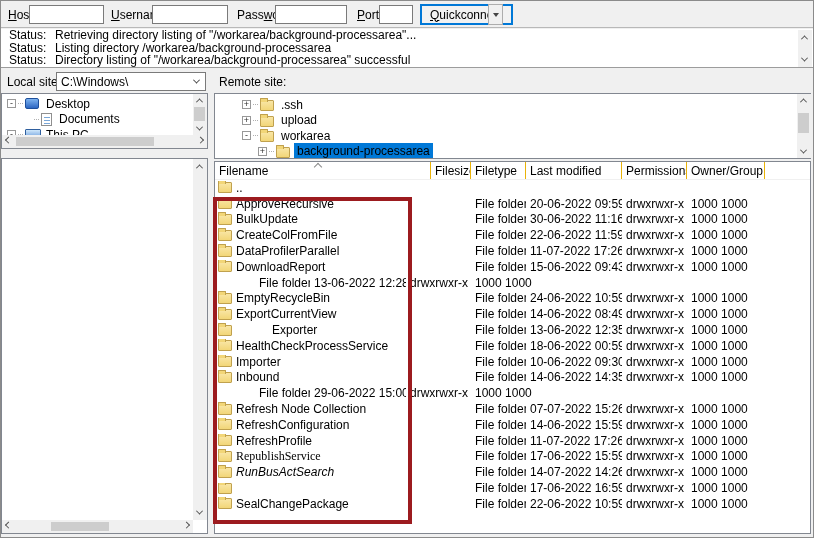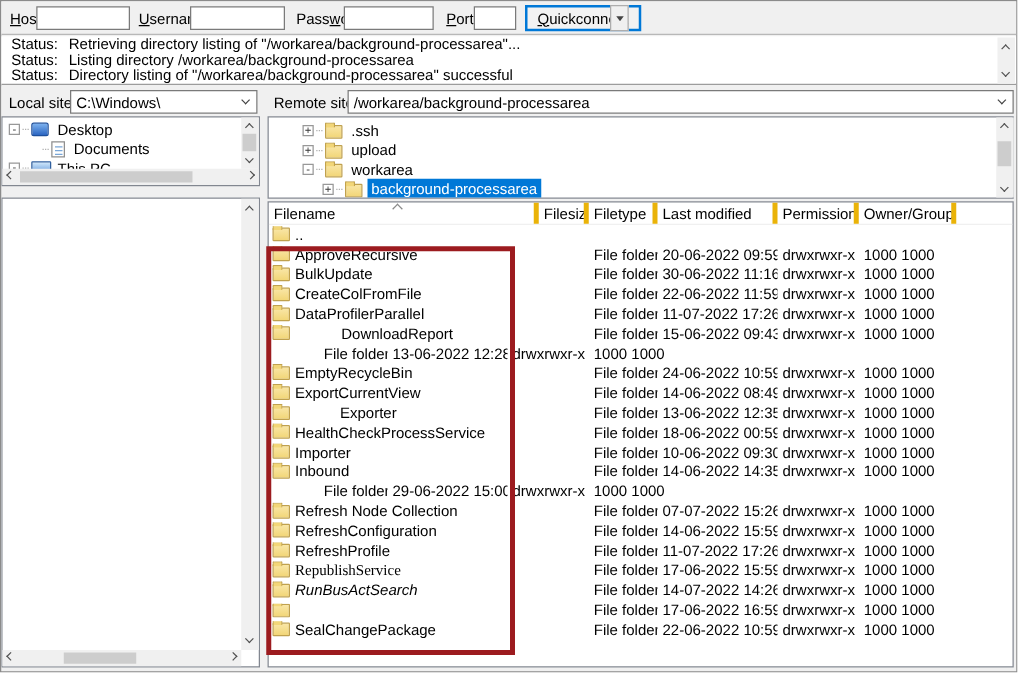--- a/index.html
+++ b/index.html
@@ -39,36 +39,36 @@
   .tree-remote { left:213px; top:92px; width:597px; height:66px; overflow:hidden; }
   .list-local  { left:0;   top:157px; width:207px; height:376px; }
   .list-remote { left:213px; top:160px; width:597px; height:373px; overflow:hidden; }
 
   
   .trow { display:flex; align-items:center; height:15.5px; white-space:nowrap; }
   .expander { width:9px; height:9px; flex:none; border:1px solid #989898; background:#fff; font-size:9px; line-height:7px; text-align:center; color:#333; margin-right:2px; }
   .expander.hidden { visibility:hidden; }
   .dot-h { width:5px; flex:none; border-top:1px dotted #b0b0b0; margin-right:2px; }
   .tlabel { padding:1px 3px; }
-  .tlabel.selected { background:var(--sel,#0078d7); color:#ffffff; }
+  .tlabel.selected { background:var(--sel,#0078d7); color:#000000; }
 
   
   .ficon { position:relative; flex:none; margin-right:4px; }
   .icon-folder { width:14px; height:11px; background:linear-gradient(#f9e6a6,var(--folder,#f2d678)); border:1px solid #c0a14e; border-radius:1px; margin-top:2px; }
   .icon-folder::before { content:""; position:absolute; top:-3px; left:-1px; width:6px; height:3px; background:#f2d678; border:1px solid #c0a14e; border-bottom:none; border-radius:1px 1px 0 0; }
   .icon-desktop { width:14px; height:11px; background:linear-gradient(#7db2ef,#2c66c2); border:1px solid #1d4f9c; border-radius:2px; }
   .icon-computer { width:14px; height:12px; }
   .icon-computer::before { content:""; position:absolute; left:0; top:0; width:14px; height:9px; background:linear-gradient(#cfe7fb,#5d93d8); border:1px solid #2f5f9e; border-radius:1px; }
   .icon-computer::after { content:""; position:absolute; left:4px; top:9px; width:6px; height:3px; border-bottom:2px solid #2f5f9e; }
   .icon-documents { width:11px; height:13px; background:#fff; border:1px solid #8f8f8f; }
   .icon-documents::before { content:""; position:absolute; left:2px; top:3px; width:6px; height:1px; background:#7aa7d8; box-shadow:0 3px 0 #7aa7d8, 0 6px 0 #7aa7d8; }
 
   
   .lr-header { display:flex; height:18px; border-bottom:1px solid #f0f0f0; position:relative; }
-  .hcell { border-right:4px solid #eab308; padding:2px 4px 0 4px; white-space:nowrap; overflow:hidden; }
+  .hcell { border-right:1px solid #eab308; padding:2px 4px 0 4px; white-space:nowrap; overflow:hidden; }
   .c-name { width:216px; } .c-size { width:40px; text-align:right; } .c-type { width:55px; }
   .c-mod { width:96px; } .c-perm { width:65px; } .c-owner { width:78px; } .c-fill { flex:1; border-right:none; }
   .sort-ind { position:absolute; left:100px; top:2px; width:6px; height:6px; border-left:1px solid #8a8a8a; border-top:1px solid #8a8a8a; transform:rotate(45deg); }
   .row { display:flex; height:15.8px; align-items:center; white-space:nowrap; }
   .row .cell { padding:0 4px; overflow:hidden; }
   .row .c-name { display:flex; align-items:center; padding-left:3px; }
   .row .c-name .icon-folder { margin-top:0; }
 
   
   .highlight-box { position:absolute; left:212px; top:196px; width:199px; height:327px; border:4px solid var(--hl,#9c1b1f); pointer-events:none; }
@@ -122,24 +122,20 @@
       </div>
   </div>
 
   <div class="site-bar">
     <span style="position:absolute;left:6px;top:6px">Local site:</span>
     <div class="combo" style="left:55px;width:150px">
       <span>C:\Windows\</span>
       <span class="chev down"></span>
     </div>
     <span style="position:absolute;left:218px;top:6px">Remote site:</span>
-    <div class="combo" style="left:277px;width:533px">
-      <span>/workarea/background-processarea</span>
-      <span class="chev down"></span>
-    </div>
   </div>
 
   <div class="panel tree-local">
     <div id="local-tree" style="padding-top:2px;padding-left:5px">
         <div class="trow" style="padding-left: 0px;">
           <span class="expander">-</span>
           <span class="dot-h"></span>
           <span class="ficon icon-desktop"></span>
           <span class="tlabel">Desktop</span>
         </div>
@@ -296,21 +292,21 @@
           </div>
           <div class="cell c-size"></div>
           <div class="cell c-type">File folder</div>
           <div class="cell c-mod">11-07-2022 17:26...</div>
           <div class="cell c-perm">drwxrwxr-x</div>
           <div class="cell c-owner">1000 1000</div>
         </div>
         <div class="row">
           <div class="cell c-name">
             <span class="ficon icon-folder"></span>
-            <span class="tlabel" style="padding: 0px; margin-left: 37px;">DownloadReport</span>
+            <span class="tlabel" style="padding: 0px;">DownloadReport</span>
           </div>
           <div class="cell c-size"></div>
           <div class="cell c-type">File folder</div>
           <div class="cell c-mod">15-06-2022 09:43...</div>
           <div class="cell c-perm">drwxrwxr-x</div>
           <div class="cell c-owner">1000 1000</div>
         </div>
         <div class="row">
           <div class="cell c-size"></div>
           <div class="cell c-type">File folder</div>

